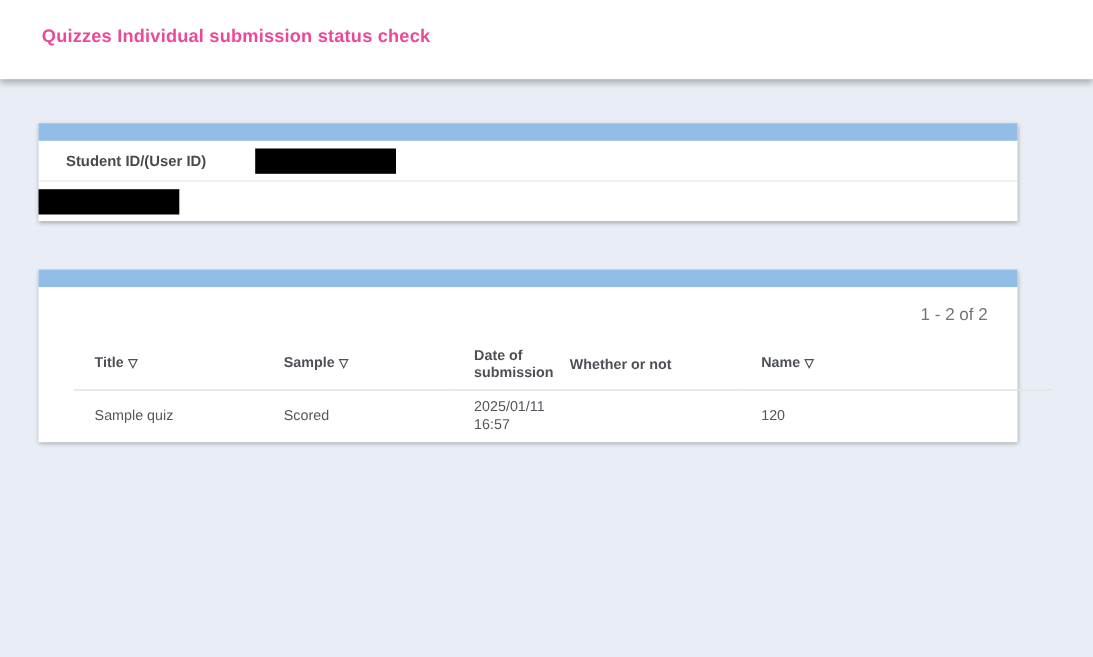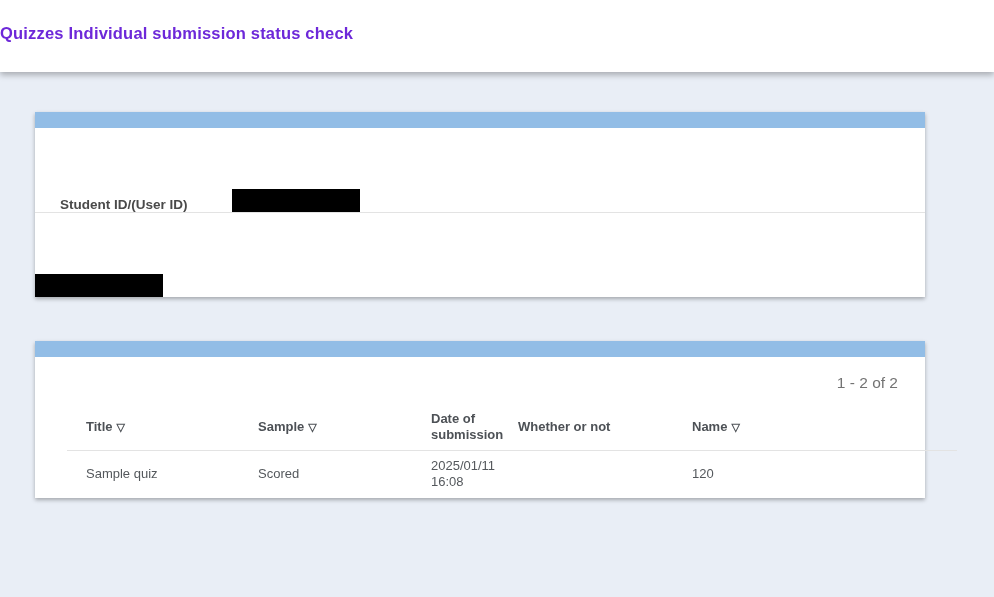--- a/index.html
+++ b/index.html
@@ -15,24 +15,25 @@
   
   .page-header {
     height: 72px;
     background: #ffffff;
     box-shadow: 0 3px 6px rgba(0,0,0,0.28);
     position: relative;
     z-index: 2;
   }
   .page-header h1 {
     margin: 0;
+    padding-left: 38px;
     line-height: 66px;
     font-size: 16.5px;
     font-weight: bold;
-    color: #6d28d9;
+    color: #ec4899;
     letter-spacing: 0.2px;
   }
 
   
   .content {
     width: 890px;
     margin-left: 35px;
     position: relative;
     z-index: 1;
   }
@@ -45,24 +46,23 @@
   .panel-submissions { margin-top: 44px; }
 
   .bluebar {
     height: 16px;
     background: var(--accent-bar, #92bde6);
   }
 
   
   .info-row {
     display: flex;
-    align-items: flex-end;
+    align-items: center;
     height: 37px;
     border-bottom: 1px solid #e3e3e3;
-    margin-top: 48px;
   }
   .info-row.last { border-bottom: none; height: 36px; }
   .info-label {
     width: 197px;
     padding-left: 25px;
     font-size: 13.5px;
     font-weight: bold;
     color: #4a4a4a;
   }
   .redacted-box {
@@ -176,21 +176,21 @@
           </th>
           <th>
             <span>Name</span><span class="sort-glyph">▽</span>
           </th>
         </tr>
       </thead>
       <tbody>
         <tr>
           <td>Sample quiz</td>
           <td>Scored</td>
-          <td>2025/01/11 16:08</td>
+          <td>2025/01/11 16:57</td>
           <td></td>
           <td>120</td>
         </tr>
       </tbody>
     </table>
   </section>
 
 
 </main>
 

